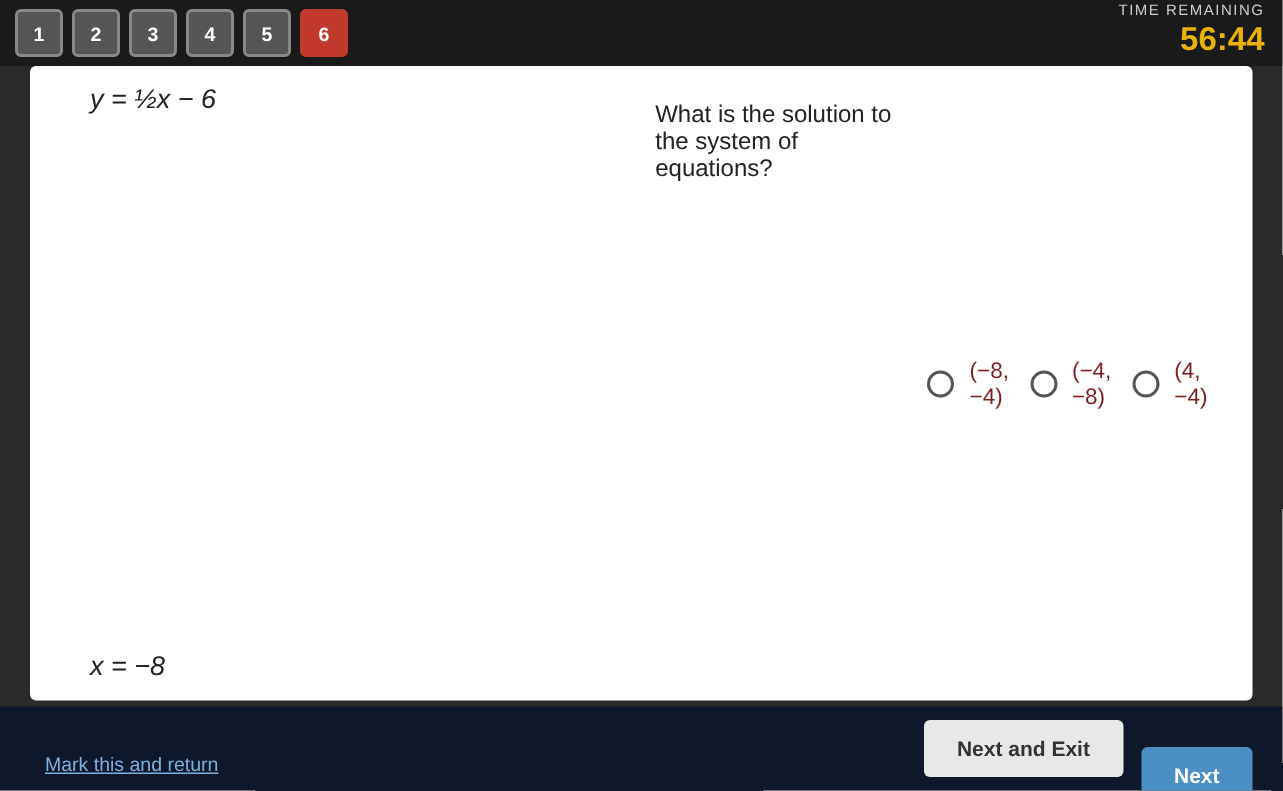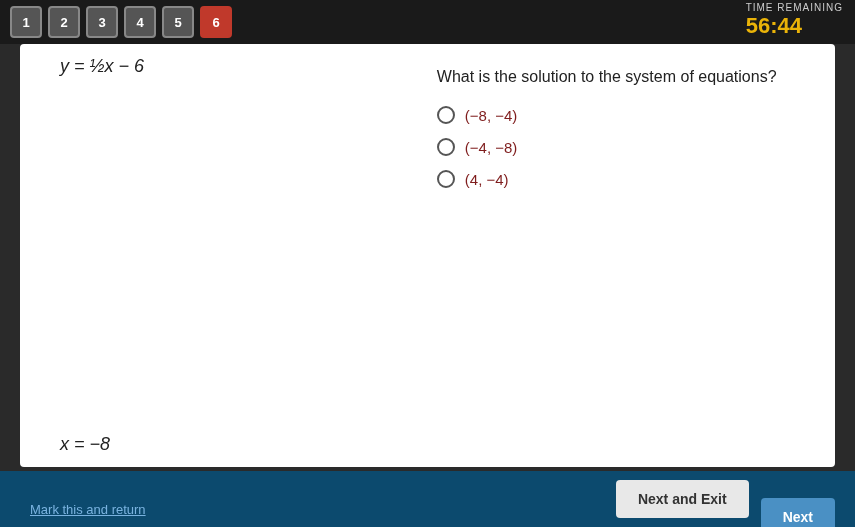--- a/index.html
+++ b/index.html
@@ -44,20 +44,21 @@
     .question-btn.active {
       background: #c0392b;
       border-color: #c0392b;
     }
 
     #timer-area {
       position: absolute;
       top: 2px;
       right: 12px;
       color: #fff;
+      text-align: right;
     }
     #timer-label {
       font-size: 10px;
       color: #ccc;
       letter-spacing: 1px;
     }
     #timer-value {
       font-size: 22px;
       font-weight: bold;
       color: #eab308;
@@ -90,21 +91,21 @@
       font-size: 18px;
       color: #222;
       font-style: italic;
     }
 
     
     #question-panel {
       flex: 1.2;
       padding: 24px 30px;
       display: flex;
-      flex-direction: column;
+      flex-direction: row;
       gap: 14px;
     }
 
     #question-text {
       font-size: 16px;
       color: #222;
       margin-bottom: 6px;
     }
 
     .answer-option {
@@ -125,21 +126,21 @@
       flex-shrink: 0;
     }
 
     
     #bottom-bar {
       position: absolute;
       bottom: 0;
       left: 0;
       right: 0;
       height: 56px;
-      background: #0c4a6e;
+      background: #0f172a;
       display: flex;
       align-items: center;
       justify-content: flex-end;
       padding: 0 20px;
       gap: 12px;
     }
 
     #mark-return {
       position: absolute;
       bottom: 10px;

